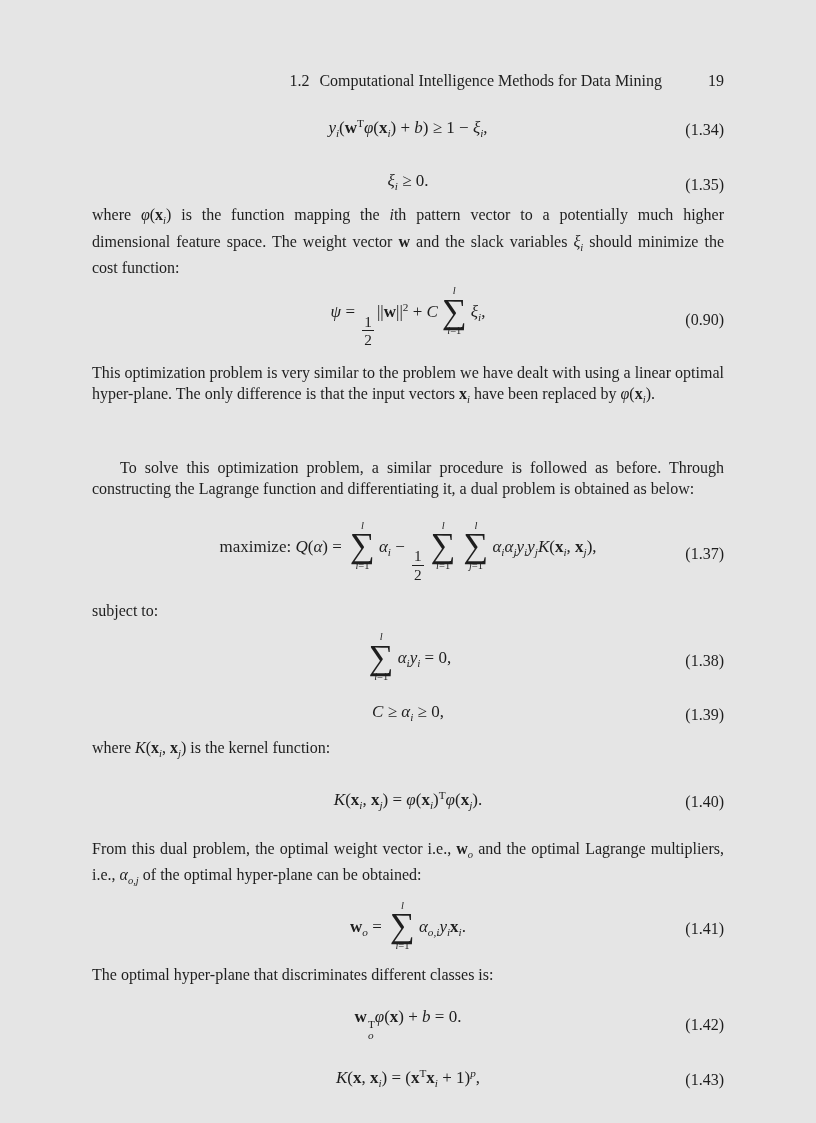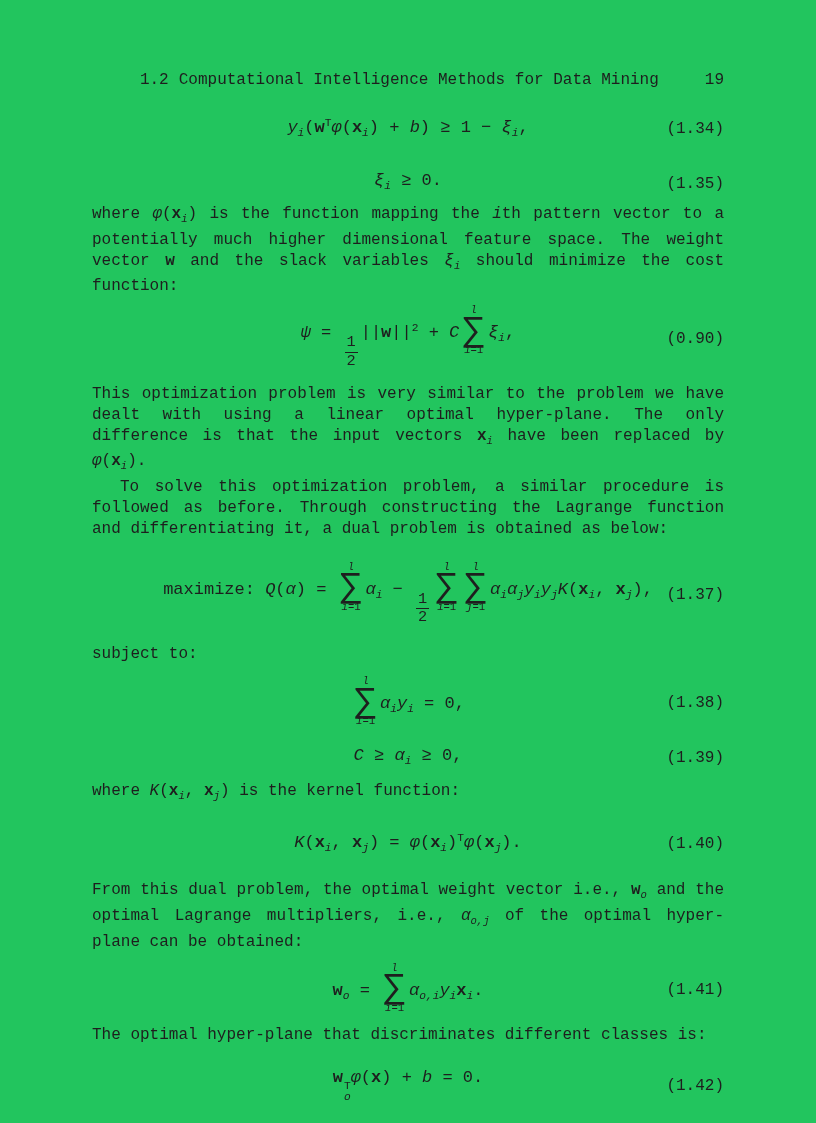--- a/index.html
+++ b/index.html
@@ -1,38 +1,38 @@
 <!DOCTYPE html>
 <html><head>
 <meta charset="utf-8">
 <style>
   html, body { margin: 0; padding: 0; background: #ffffff; }
   .page {
     position: relative;
     width: 816px; height: 1123px;
-    background: #22c55e;
+    background: #e5e5e5;
     box-sizing: border-box;
     padding: 70px 92px 0 92px;
     color: #1e1e1e;
-    font-family: Liberation Mono, monospace;
+    font-family: Liberation Serif, serif;
     font-size: 16px;
     line-height: 21px;
     overflow: hidden;
   }
   .header {
     display: flex;
     justify-content: flex-end;
     align-items: baseline;
     white-space: nowrap;
   }
   .header .sec { margin-right: 10px; }
   .header .ttl { margin-right: 46px; }
 
   .para { margin: 0; text-align: justify; }
-  .para.indent { text-indent: 28px; }
+  .para.indent { text-indent: 28px; margin-top: 47px; }
 
   .eqrow {
     position: relative;
     display: flex;
     justify-content: center;
     align-items: center;
     font-size: 17px;
   }
   .eqnum {
     position: absolute;

